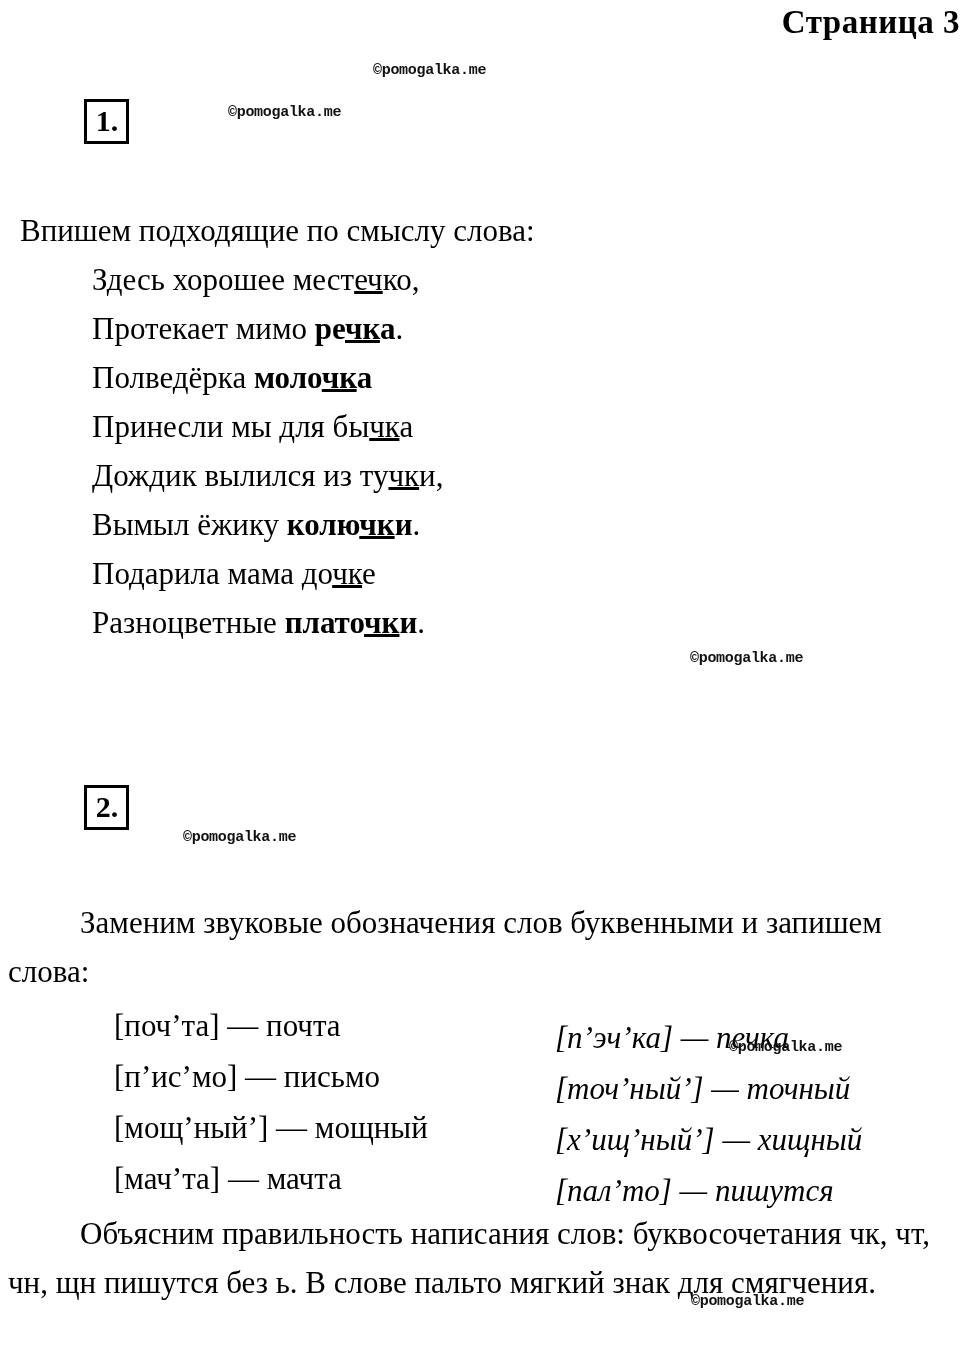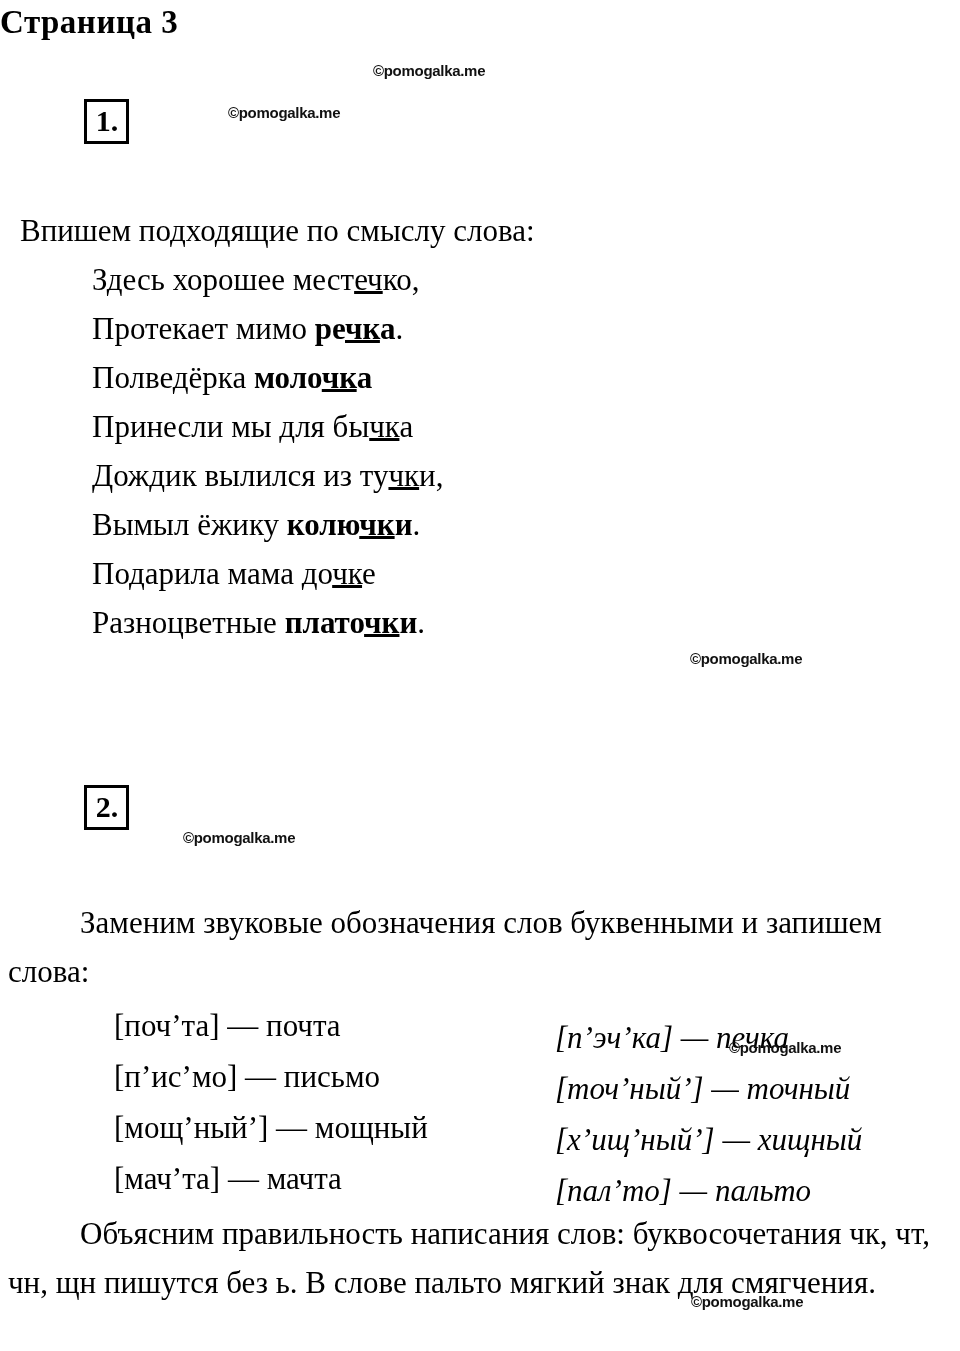--- a/index.html
+++ b/index.html
@@ -21,31 +21,31 @@
     width: 960px;
     height: 1351px;
   }
 
   
   .page-title {
     position: absolute;
     top: 4px;
     left: 0;
     width: 960px;
-    text-align: left;
+    text-align: right;
     font-family: "Liberation Serif", "DejaVu Serif", serif;
     font-weight: bold;
     font-size: 33px;
     letter-spacing: 0.5px;
   }
 
   
   .watermark {
     position: absolute;
-    font-family: Liberation Sans, sans-serif;
+    font-family: Liberation Mono, monospace;
     font-weight: bold;
     font-size: 15px;
     letter-spacing: -0.3px;
     color: #111111;
     white-space: nowrap;
   }
   .wm-1 { left: 373px; top: 62px; }
   .wm-2 { left: 228px; top: 104px; }
   .wm-3 { left: 690px; top: 650px; }
   .wm-4 { left: 183px; top: 829px; }
@@ -211,21 +211,21 @@
 
     <div class="pair-row">
       <span class="pair-col-left">
         <span>[мач’та]</span>
         <span>—</span>
         <span>мачта</span>
       </span>
       <span class="pair-col-right">
         <span>[пал’то]</span>
         <span>—</span>
-        <span>пальто</span>
+        <span>пишутся</span>
       </span>
     </div>
 
   </div>
 
   <div class="watermark wm-5">©pomogalka.me</div>
 
   <div class="task2-outro">Объясним правильность написания слов: буквосочетания чк, чт, чн, щн пишутся без ь. В слове пальто мягкий знак для смягчения.</div>
 
   <div class="watermark wm-6">©pomogalka.me</div>

